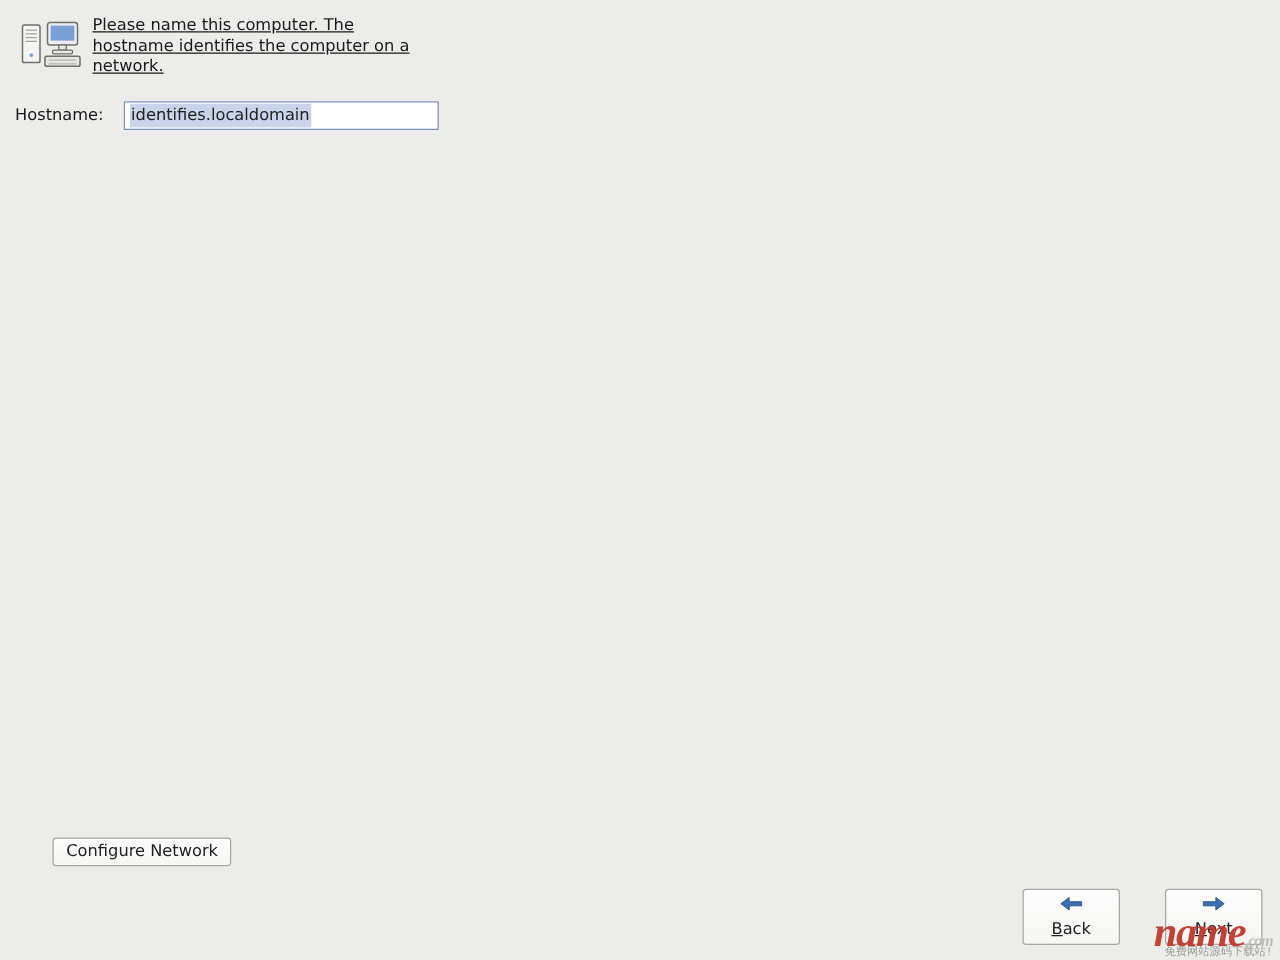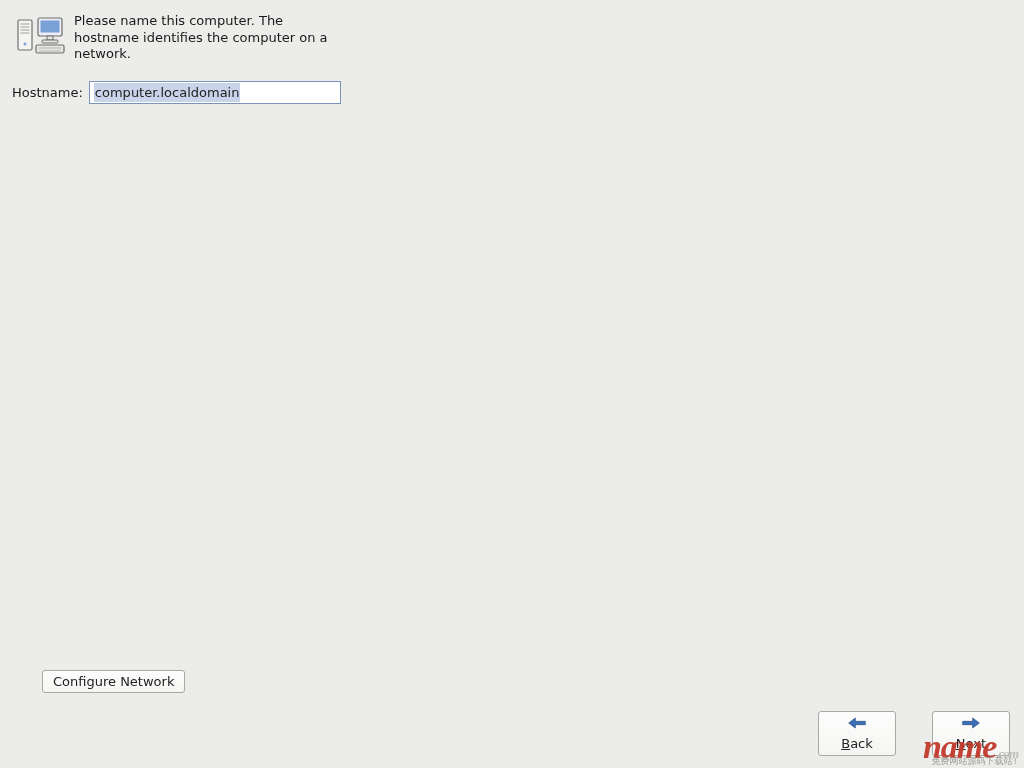--- a/index.html
+++ b/index.html
@@ -10,39 +10,40 @@
     font-size: 13px;
     background: #ececea;
     color: #1a1a1a;
     overflow: hidden;
     position: relative;
   }
   .header {
     display: flex;
     align-items: flex-start;
     padding: 12px 12px 0 12px;
+    text-decoration: underline;
   }
   .header-icon {
     width: 56px; height: 48px;
     display: flex; align-items: center; justify-content: center;
     flex-shrink: 0;
     margin-right: 6px;
   }
   .instruction {
     max-width: 272px;
     line-height: 1.28;
     padding-top: 1px;
   }
   .form-row {
     display: flex;
     align-items: center;
     padding: 18px 12px 0 12px;
   }
   .form-label {
-    margin-right: 6px;
+    margin-right: 16px;
   }
   .hostname-wrap {
     position: relative;
     width: 252px; height: 23px;
     border: 1px solid #7a93b8;
     background: #fff;
     display: flex; align-items: center;
     padding: 0 4px;
   }
   .hostname-value {
@@ -134,21 +135,21 @@
       <line x1="25" y1="34" x2="47" y2="34" stroke="#b5b5af" stroke-width="1"></line>
       <line x1="25" y1="37" x2="47" y2="37" stroke="#b5b5af" stroke-width="1"></line>
     </svg>
   </div>
   <div class="instruction">Please name this computer.  The hostname identifies the computer on a network.</div>
 </div>
 
 <div class="form-row">
   <span class="form-label">Hostname:</span>
   <div class="hostname-wrap">
-    <span class="hostname-value">computer.localdomain</span>
+    <span class="hostname-value">identifies.localdomain</span>
   </div>
 </div>
 
 <div class="configure-btn">
   <button class="gtk">Configure Network</button>
 </div>
 
 <div class="nav">
   <button class="gtk">
     <svg viewBox="0 0 24 16">

